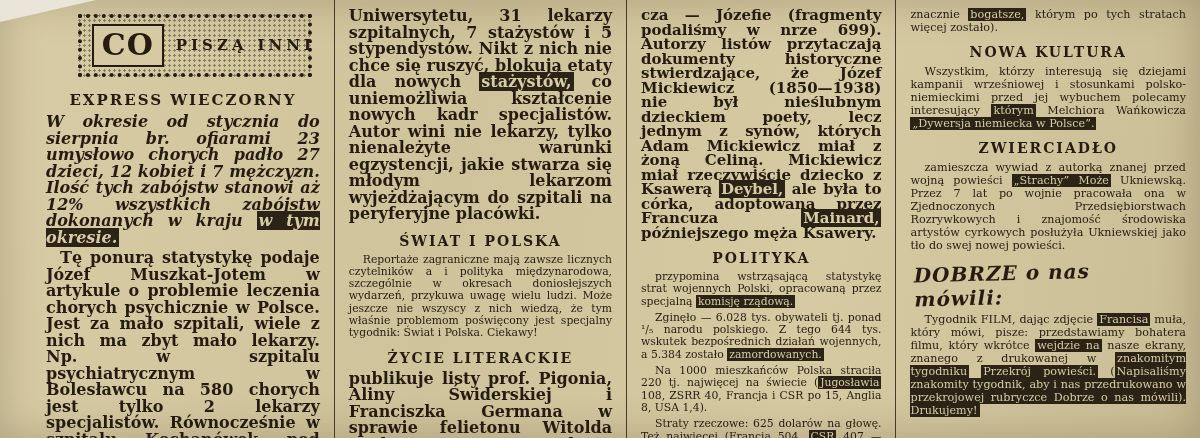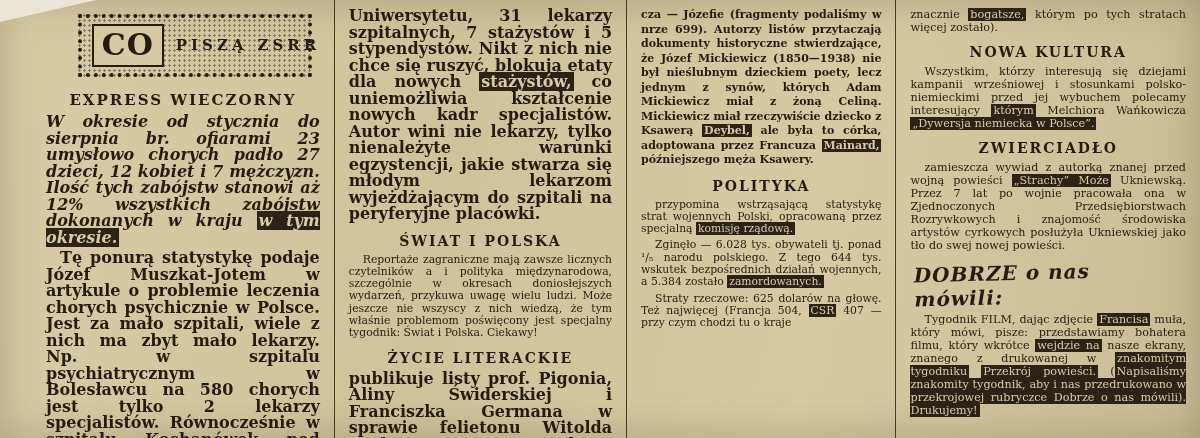--- a/index.html
+++ b/index.html
@@ -58,21 +58,21 @@
   }
   .h-express { margin-top: 2px; font-size: 15px; }
 
   
   .p {
     font-size: 16px; line-height: 16.5px;
     font-weight: bold; text-align: justify;
     margin: 0 0 4px;
   }
   .p.it { font-style: italic; }
-  .col3 .p { font-size: 11px; line-height: 14.5px; }
+  .col3 .p { font-size: 15px; line-height: 14.5px; }
   .sm {
     font-size: 10.8px; line-height: 12.3px;
     font-weight: normal; text-align: justify;
     margin: 0 0 4px;
   }
   .col4 .sm { font-size: 11.2px; line-height: 13px; }
   .ind { text-indent: 14px; }
 
   .hl {
     background: var(--highlight-bg, #2b2315);
@@ -91,41 +91,42 @@
 <body>
 
 <div class="clipping">
   <div class="tear-tl"></div>
 
   <div class="col col1">
     <div class="masthead">
       <span class="co-box">CO</span>
       <span class="stack">
         <span>PISZĄ</span>
-        <span>ZSRR</span>
+        <span>INNI</span>
       </span>
     </div>
     <h2 class="h h-express">EXPRESS WIECZORNY</h2>
     <p class="p it">W okresie od stycznia do sierpnia br. ofiarami 23 umysłowo chorych padło 27 dzieci, 12 kobiet i 7 mężczyzn. Ilość tych zabójstw stanowi aż 12% wszystkich zabójstw dokonanych w kraju <span class="hl">w tym okresie.</span></p>
     <p class="p ind">Tę ponurą statystykę podaje Józef Muszkat-Jotem w artykule o problemie leczenia chorych psychicznie w Polsce. Jest za mało szpitali, wiele z nich ma zbyt mało lekarzy. Np. w szpitalu psychiatrycznym w Bolesławcu na 580 chorych jest tylko 2 lekarzy specjalistów. Równocześnie w szpitalu Kochanówek pod Łodzią nad 670 chorymi roztacza opiekę 31 lekarzy klinicznych, kierownik katedry</p>
   </div>
 
   <div class="col col2">
     <p class="p">Uniwersytetu, 31 lekarzy szpitalnych, 7 stażystów i 5 stypendystów. Nikt z nich nie chce się ruszyć, blokują etaty dla nowych <span class="hl">stażystów,</span> co uniemożliwia kształcenie nowych kadr specjalistów. Autor wini nie lekarzy, tylko nienależyte warunki egzystencji, jakie stwarza się młodym lekarzom wyjeżdżającym do szpitali na peryferyjne placówki.</p>
     <h2 class="h">ŚWIAT I POLSKA</h2>
     <p class="sm ind">Reportaże zagraniczne mają zawsze licznych czytelników a i polityka międzynarodowa, szczególnie w okresach doniosłejszych wydarzeń, przykuwa uwagę wielu ludzi. Może jeszcze nie wszyscy z nich wiedzą, że tym właśnie problemom poświęcony jest specjalny tygodnik: Świat i Polska. Ciekawy!</p>
     <h2 class="h">ŻYCIE LITERACKIE</h2>
     <p class="p">publikuje listy prof. Pigonia, Aliny Świderskiej i Franciszka Germana w sprawie felietonu Witolda Zechentera o synu Adama Mickiewi-</p>
   </div>
 
   <div class="col col3">
     <p class="p">cza — Józefie (fragmenty podaliśmy w nrze 699). Autorzy listów przytaczają dokumenty historyczne stwierdzające, że Józef Mickiewicz (1850—1938) nie był nieślubnym dzieckiem poety, lecz jednym z synów, których Adam Mickiewicz miał z żoną Celiną. Mickiewicz miał rzeczywiście dziecko z Ksawerą <span class="hl">Deybel,</span> ale była to córka, adoptowana przez Francuza <span class="hl">Mainard,</span> późniejszego męża Ksawery.</p>
     <h2 class="h">POLITYKA</h2>
     <p class="sm ind">przypomina wstrząsającą statystykę strat wojennych Polski, opracowaną przez specjalną <span class="hl">komisję rządową.</span></p>
     <p class="sm ind">Zginęło — 6.028 tys. obywateli tj. ponad ¹/₅ narodu polskiego. Z tego 644 tys. wskutek bezpośrednich działań wojennych, a 5.384 zostało <span class="hl">zamordowanych.</span></p>
+    <p class="sm ind">Na 1000 mieszkańców Polska straciła 220 tj. najwięcej na świecie (<span class="hl">Jugosławia</span> 108, ZSRR 40, Francja i CSR po 15, Anglia 8, USA 1,4).</p>
     <p class="sm ind">Straty rzeczowe: 625 dolarów na głowę. Też najwięcej (Francja 504, <span class="hl">CSR</span> 407 — przy czym chodzi tu o kraje</p>
   </div>
 
   <div class="col col4">
     <p class="sm">znacznie <span class="hl">bogatsze,</span> którym po tych stratach więcej zostało).</p>
     <h2 class="h">NOWA KULTURA</h2>
     <p class="sm ind">Wszystkim, którzy interesują się dziejami kampanii wrześniowej i stosunkami polsko-niemieckimi przed jej wybuchem polecamy interesujący <span class="hl">którym</span> Melchiora Wańkowicza <span class="hl">„Dywersja niemiecka w Polsce”.</span></p>
     <h2 class="h">ZWIERCIADŁO</h2>
     <p class="sm ind">zamieszcza wywiad z autorką znanej przed wojną powieści <span class="hl">„Strachy” Może</span> Ukniewską. Przez 7 lat po wojnie pracowała ona w Zjednoczonych Przedsiębiorstwach Rozrywkowych i znajomość środowiska artystów cyrkowych posłużyła Ukniewskiej jako tło do swej nowej powieści.</p>
     <div class="script">DOBRZE o nas mówili:</div>

